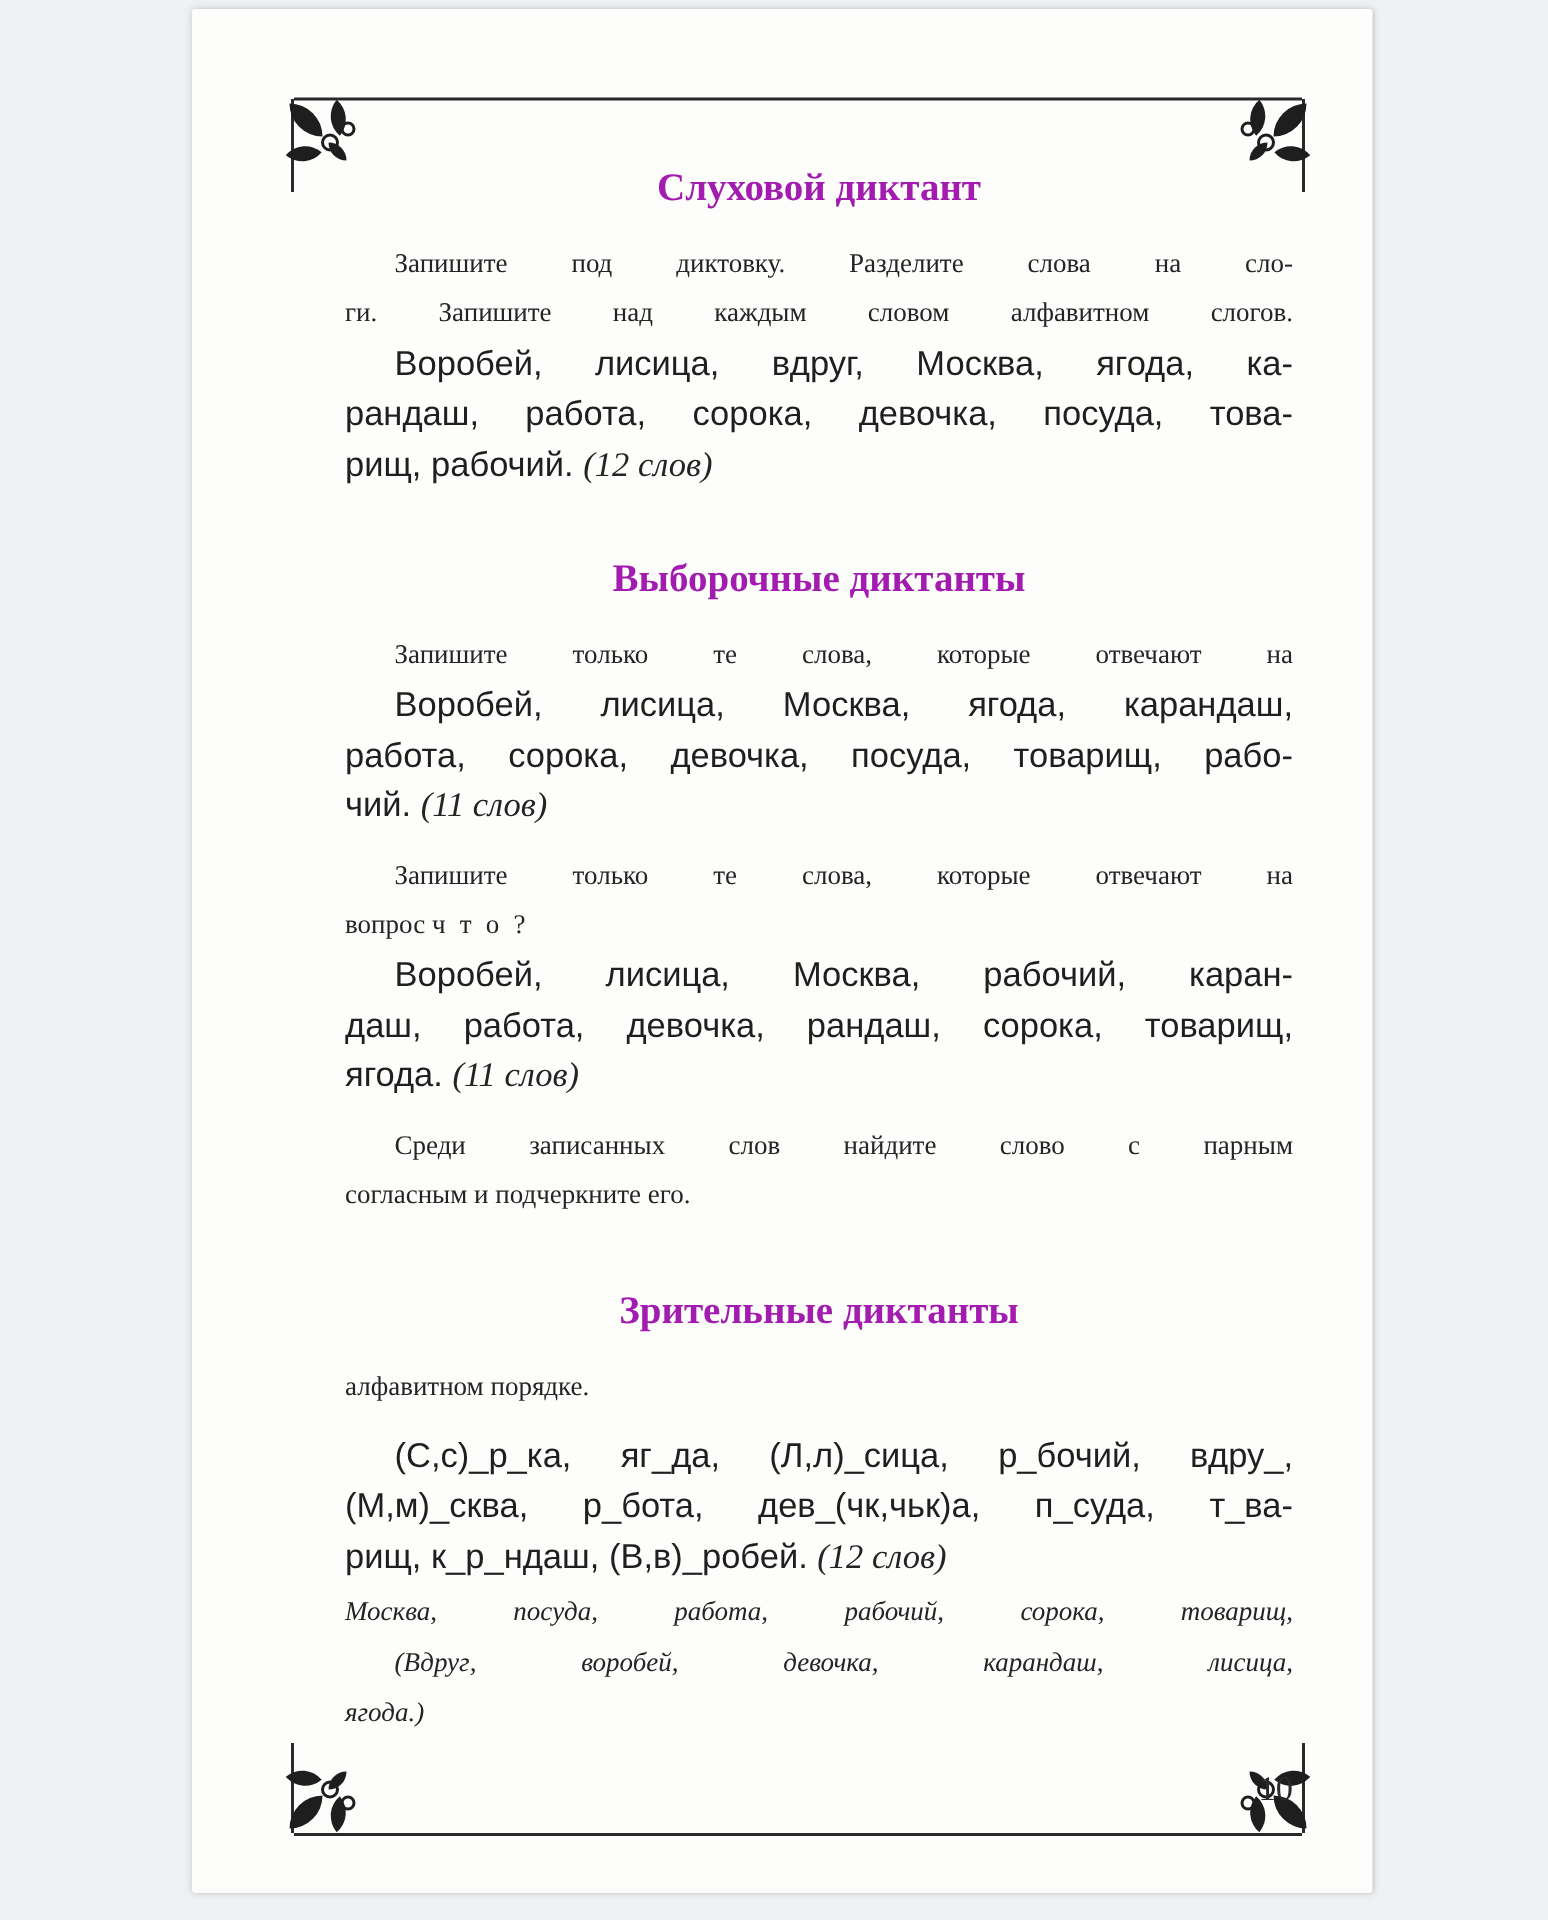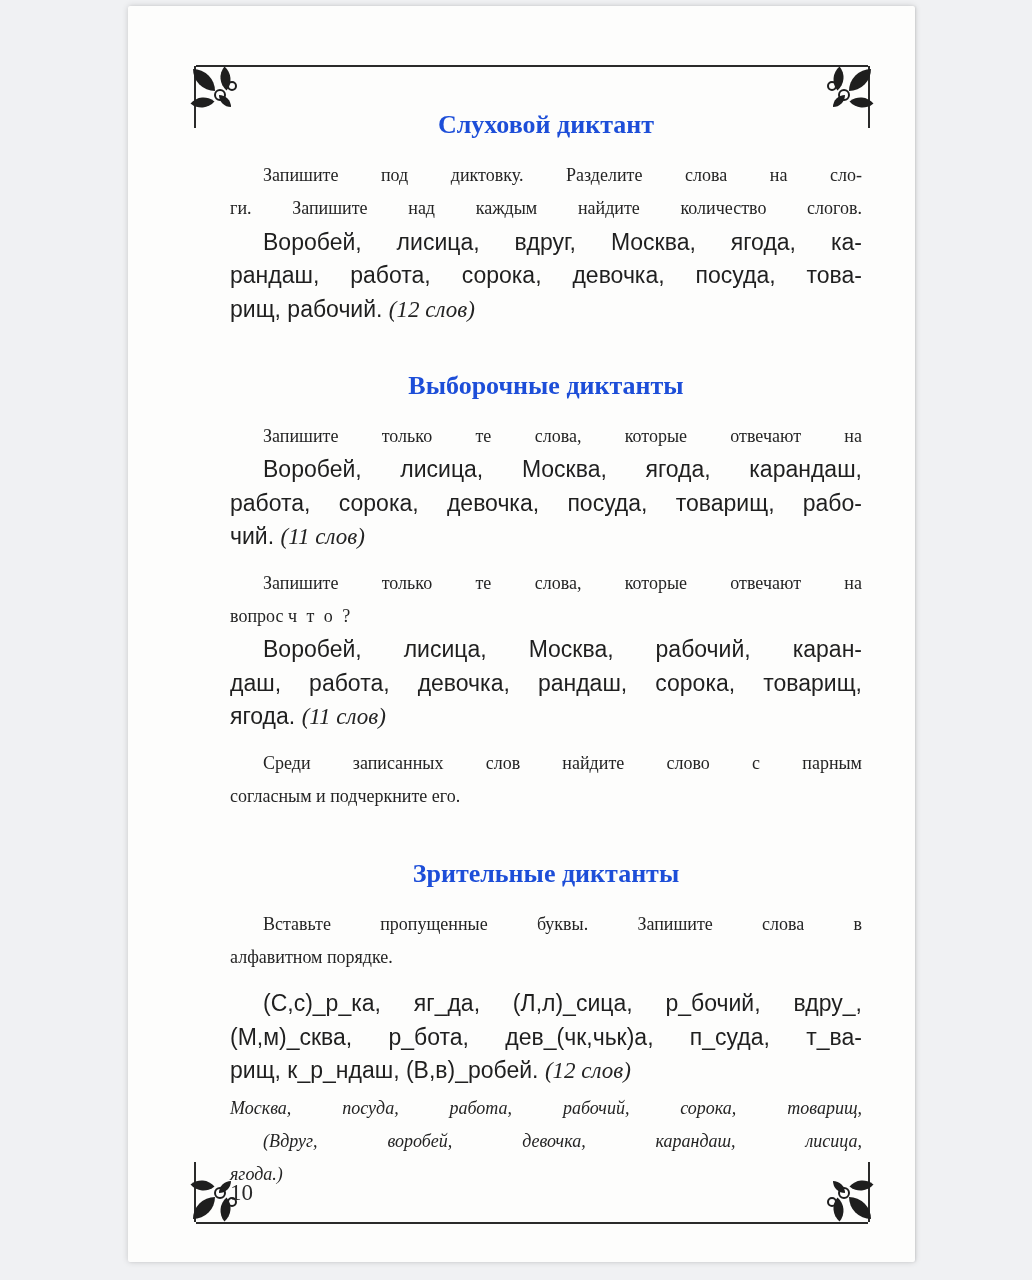--- a/index.html
+++ b/index.html
@@ -36,37 +36,37 @@
   .orn .l1 { left:1px;  top:1px;  width:22px; height:22px; border-radius:0 100% 0 100%; }
   .orn .l2 { left:25px; top:2px;  width:17px; height:17px; border-radius:0 100% 0 100%; transform:rotate(40deg); }
   .orn .l3 { left:2px;  top:26px; width:17px; height:17px; border-radius:0 100% 0 100%; transform:rotate(-50deg); }
   .orn .l4 { left:27px; top:27px; width:12px; height:12px; border-radius:0 100% 0 100%; }
   .orn .r1 { left:22px; top:21px; width:8px;  height:8px;  background:transparent; border:2.5px solid #1e1e1e; border-radius:50%; }
   .orn .r2 { left:35px; top:13px; width:6px;  height:6px;  background:transparent; border:2px solid #1e1e1e; border-radius:50%; }
   
   .content { position:absolute; left:102px; top:0; width:632px; padding-top:103px; }
   .section-title {
     font-size:26px; font-weight:bold; text-align:center;
-    line-height:32px; margin:44px 0 18px 0; color:#1d4ed8;
+    line-height:32px; margin:44px 0 18px 0; color:#a21caf;
     font-family:"Liberation Serif", serif;
   }
   .section-title.first { margin-top:0; }
   .ln { font-size:18px; line-height:33.4px; text-align:left; }
   .ln.serif { font-family:"Liberation Serif", serif; }
   .ln.sans  { font-family:"Liberation Sans", sans-serif; font-size:23px; color:#1f1f1f; }
   .ln.j { text-align:justify; text-align-last:justify; }
   .ln.ind { text-indent:33px; }
   .ln.ital { font-family:"Liberation Serif", serif; font-style:italic; }
   .gap { margin-top:13px; }
   .gap-sm { margin-top:4px; }
   .count { font-family:"Liberation Serif", serif; font-style:italic; font-size:23px; color:#242424; }
   .spaced { letter-spacing:2.5px; }
   .footer {
     position:absolute; left:102px; top:1174px; width:632px;
-    text-align:left; font-size:23px; color:#2a2a2a;
+    text-align:right; font-size:23px; color:#2a2a2a;
     font-family:"Liberation Serif", serif;
   }
 </style>
 </head>
 <body>
 
 <div class="page">
 
   <div class="hline top"></div>
   <div class="hline bottom"></div>
@@ -106,21 +106,21 @@
       <i class="r1"></i>
       <i class="r2"></i>
     </div>
 
   <div class="content">
 
     <div class="section-title first">Слуховой диктант</div>
 
     <div>
       <div class="ln serif j ind">Запишите под диктовку. Разделите слова на сло-</div>
-      <div class="ln serif j">ги. Запишите над каждым найдите количество слогов.</div>
+      <div class="ln serif j">ги. Запишите над каждым словом алфавитном слогов.</div>
     </div>
 
     <div>
       <div class="ln sans j ind">Воробей, лисица, вдруг, Москва, ягода, ка-</div>
       <div class="ln sans j">рандаш, работа, сорока, девочка, посуда, това-</div>
       <div class="ln sans"><span>рищ, рабочий. </span><span class="count">(12 слов)</span></div>
     </div>
 
     <div class="section-title">Выборочные диктанты</div>
 
@@ -146,21 +146,20 @@
     </div>
 
     <div class="gap">
       <div class="ln serif j ind">Среди записанных слов найдите слово с парным</div>
       <div class="ln serif">согласным и подчеркните его.</div>
     </div>
 
     <div class="section-title">Зрительные диктанты</div>
 
     <div>
-      <div class="ln serif j ind">Вставьте пропущенные буквы. Запишите слова в</div>
       <div class="ln serif">алфавитном порядке.</div>
     </div>
 
     <div class="gap">
       <div class="ln sans j ind">(С,с)_р_ка, яг_да, (Л,л)_сица, р_бочий, вдру_,</div>
       <div class="ln sans j">(М,м)_сква, р_бота, дев_(чк,чьк)а, п_суда, т_ва-</div>
       <div class="ln sans"><span>рищ, к_р_ндаш, (В,в)_робей. </span><span class="count">(12 слов)</span></div>
     </div>
 
     <div class="gap-sm">

